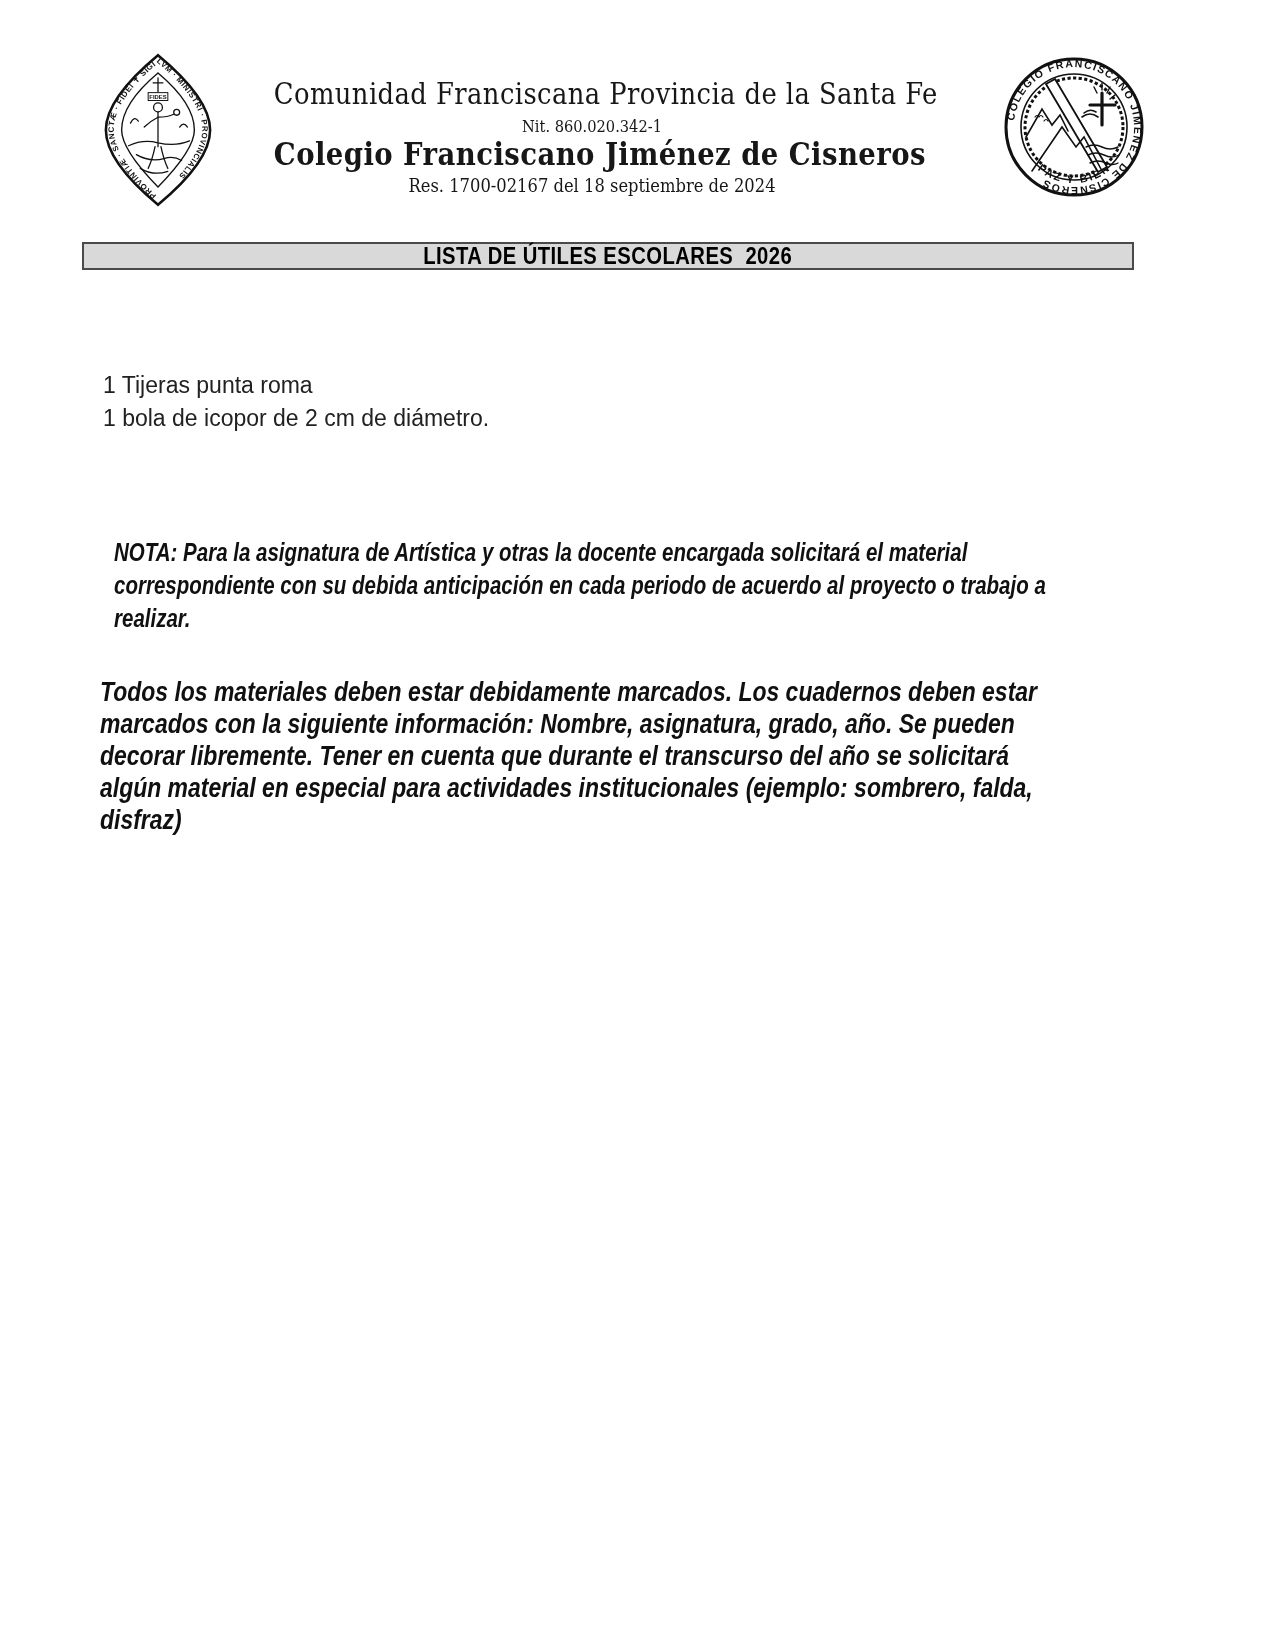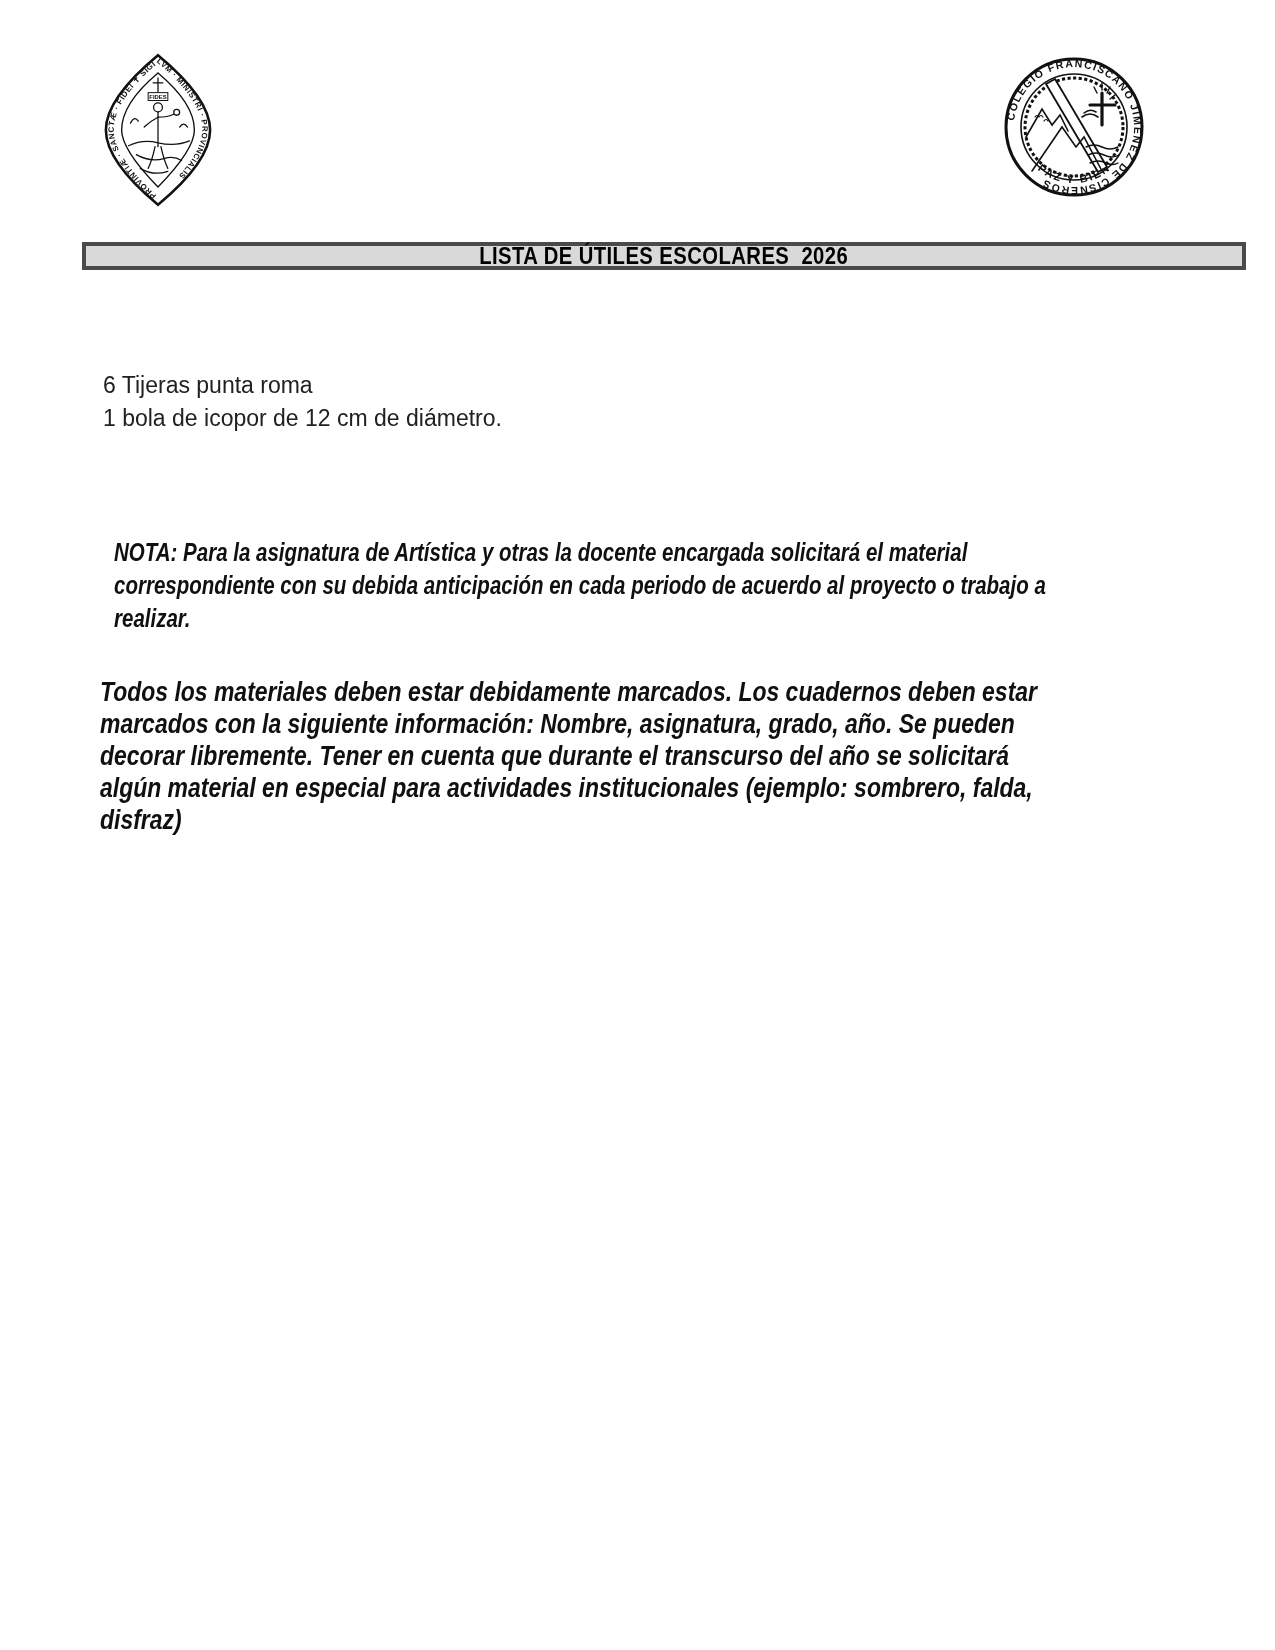--- a/index.html
+++ b/index.html
@@ -22,22 +22,22 @@
     font-family:"DejaVu Serif", serif;
     color:#171717;
   }
   .ht-line{transform:scaleX(0.86);transform-origin:50% 50%;white-space:nowrap;}
   .ht1{font-size:30px;line-height:36px;letter-spacing:0.5px;}
   .ht-nit{font-size:17px;line-height:19px;margin-top:5px;}
   .ht2{font-size:32px;line-height:36px;font-weight:bold;letter-spacing:0.5px;}
   .ht-res{font-size:19px;line-height:22px;margin-top:2px;}
   
   .banner{
-    position:absolute;left:82px;top:242px;width:1164px;height:28px;
-    border:4px solid #701a75;
+    position:absolute;left:82px;top:242px;width:1052px;height:28px;
+    border:2px solid #701a75;
     box-sizing:border-box;
     display:flex;align-items:center;justify-content:center;
   }
   .banner-title{
     font-weight:bold;font-size:23px;line-height:24px;
     color:#000;
     white-space:pre;
     display:inline-block;
     transform:scaleX(0.88);transform-origin:50% 50%;
     letter-spacing:0.5px;
@@ -87,20 +87,26 @@
       <circle cx="79" cy="61" r="3"></circle>
       <path d="M57,96 Q54,110 50,118 M63,96 Q66,110 70,118"></path>
       <path d="M30,95 Q45,88 60,92 Q78,96 92,90"></path>
       <path d="M38,104 Q52,112 66,108 Q76,105 84,110"></path>
       <path d="M42,118 Q55,126 70,121"></path>
       <path d="M32,72 Q36,64 40,70 M82,76 Q86,70 90,76"></path>
     </g>
     <text x="60" y="47.5" font-size="6" font-weight="bold" text-anchor="middle" fill="#111">FIDES</text>
   </svg>
 
+  <div class="header-text">
+    <div class="ht-line ht1">Comunidad Franciscana Provincia de la Santa Fe</div>
+    <div class="ht-line ht-nit">Nit. 860.020.342-1</div>
+    <div class="ht-line ht2">Colegio Franciscano Jiménez de Cisneros</div>
+    <div class="ht-line ht-res">Res. 1700-02167 del 18 septiembre de 2024</div>
+  </div>
 
   <svg class="seal seal-right" viewBox="0 0 144 152">
     <circle cx="72" cy="76" r="68" fill="none" stroke="#111" stroke-width="3"></circle>
     <circle cx="72" cy="76" r="53" fill="none" stroke="#111" stroke-width="1.6"></circle>
 
     <circle cx="72" cy="76" r="49" fill="none" stroke="#111" stroke-width="3" stroke-dasharray="3.2,2.4"></circle>
     <defs>
       <path id="ringTop" d="M12,76 a60,60 0 1 1 0,0.1"></path>
       <path id="ringBottom" d="M26,108 A56,56 0 0 0 118,108"></path>
     </defs>
@@ -123,21 +129,21 @@
       <path d="M88,112 Q96,108 104,112 Q111,115 116,112" stroke-width="1.4"></path>
       <path d="M33,66 Q35,63 37,66 M37,66 Q39,63 41,66 M42,70 Q44,67 46,70" stroke-width="1.2"></path>
     </g>
   </svg>
 
   <div class="banner" id="bannerBox" style="background: rgb(217, 217, 217); border-color: rgb(74, 74, 74);">
     <span class="banner-title">LISTA DE ÚTILES ESCOLARES  2026</span>
   </div>
 
   <div class="supplies">
-    <div>6 Tijeras punta roma</div>
-    <div>1 bola de icopor de 12 cm de diámetro.</div>
+    <div>1 Tijeras punta roma</div>
+    <div>1 bola de icopor de 2 cm de diámetro.</div>
   </div>
 
   <div class="nota">NOTA: Para la asignatura de Artística y otras la docente encargada solicitará el material correspondiente con su debida anticipación en cada periodo de acuerdo al proyecto o trabajo a realizar.</div>
 
   <div class="marking">Todos los materiales deben estar debidamente marcados. Los cuadernos deben estar marcados con la siguiente información: Nombre, asignatura, grado, año. Se pueden decorar libremente. Tener en cuenta que durante el transcurso del año se solicitará algún material en especial para actividades institucionales (ejemplo: sombrero, falda, disfraz)</div>
 
 </div>
 
 </body></html>

